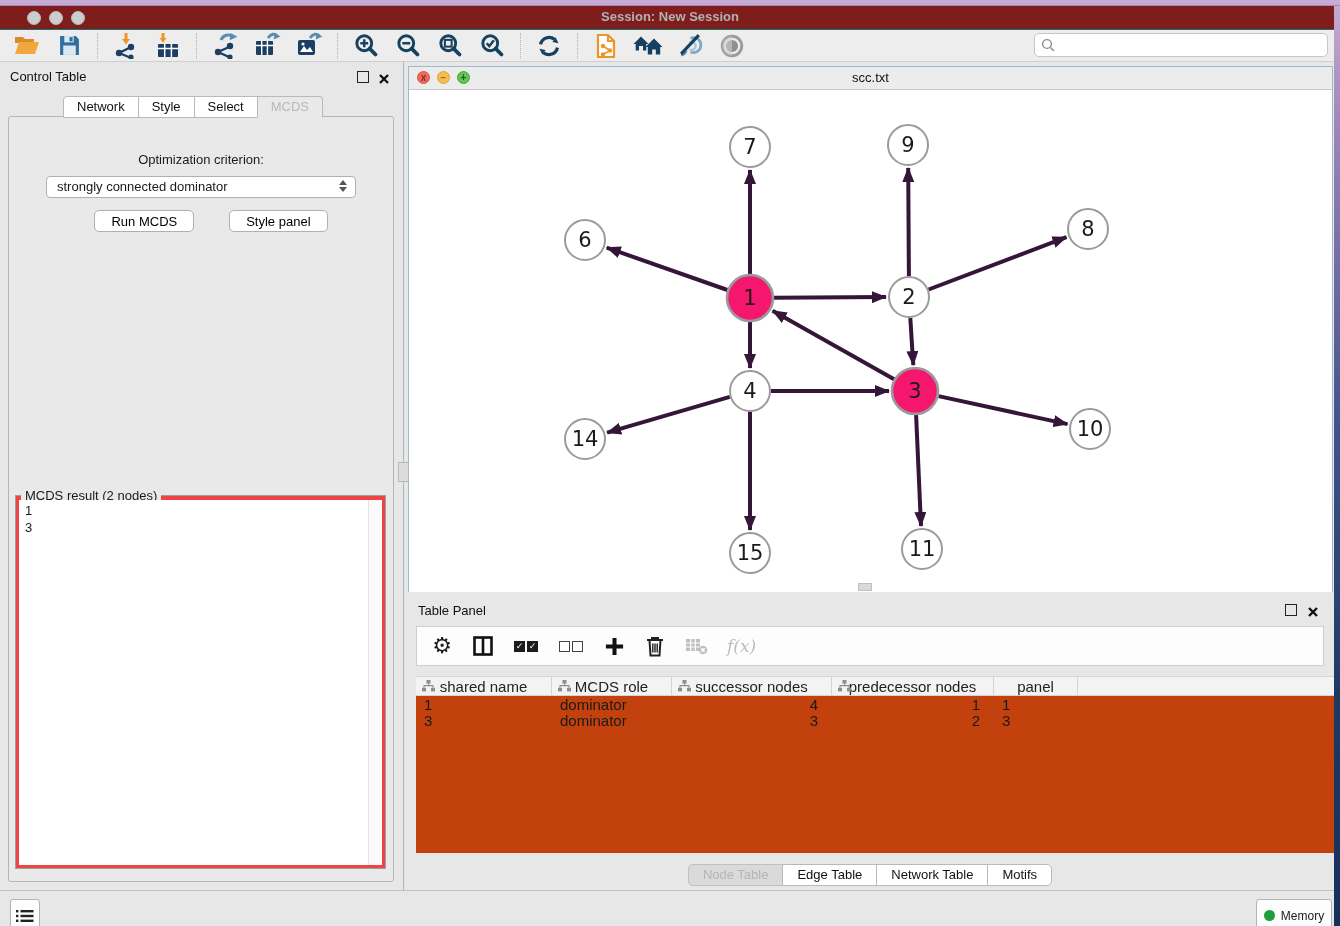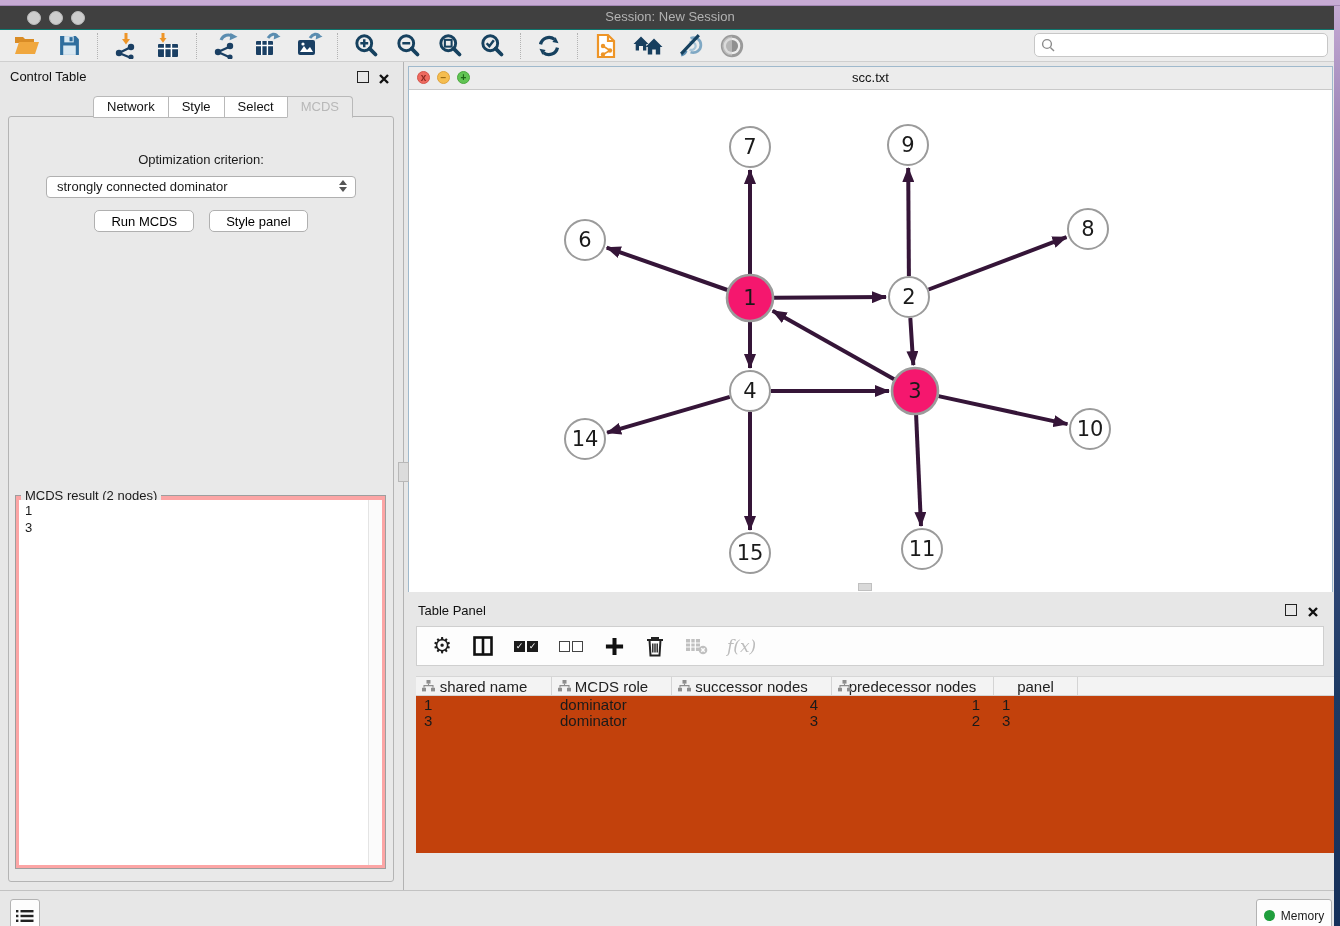--- a/index.html
+++ b/index.html
@@ -3,51 +3,51 @@
 <meta charset="utf-8">
 <style>
   html,body{margin:0;padding:0;}
   body{width:1340px;height:926px;position:relative;background:#e7e7e7;
        font-family:"Liberation Sans",sans-serif;color:#1a1a1a;overflow:hidden;}
   
   .strip-top{position:absolute;left:0;top:0;width:1340px;height:5px;background:#c7abd4;border-bottom:1px solid #a488b5;z-index:60;}
   .strip-right{position:absolute;right:0;top:0;width:6px;height:926px;z-index:59;
        background:linear-gradient(180deg,#c7abd4 0%,#9b86b8 14%,#45548c 45%,#1d3a63 75%,#16305a 100%);}
   
-  .titlebar{position:absolute;left:0;top:5px;width:1340px;height:24px;background:#404040;border-bottom:1px solid #0f766e;}
+  .titlebar{position:absolute;left:0;top:5px;width:1340px;height:24px;background:#7f1d1d;border-bottom:1px solid #0f766e;font-weight:bold;}
   .mac-dot{position:absolute;top:6px;width:12px;height:12px;border-radius:50%;background:#cdcdcd;border:1px solid #b9b9b9;}
   .win-title{position:absolute;left:0;right:0;top:4px;text-align:center;font-size:13px;color:#b2b2b2;}
   
   .toolbar{position:absolute;left:0;top:30px;width:1340px;height:32px;background:#ededed;border-bottom:1px solid #cfcfcf;
        display:flex;align-items:center;padding-left:6px;box-sizing:border-box;}
   .tool{display:flex;align-items:center;justify-content:center;width:34px;height:30px;margin:0 4px;cursor:default;}
   .tb-sep{width:0;height:26px;border-left:1px dotted #b3b3b3;margin:0 7px;}
   .search-wrap{position:absolute;right:12px;top:3px;width:292px;height:22px;background:#fff;border:1px solid #c7c7c7;border-radius:5px;}
   .search-wrap svg{position:absolute;left:6px;top:4px;}
   .search-wrap input{position:absolute;left:24px;top:1px;width:260px;height:18px;border:none;outline:none;font-size:13px;background:transparent;}
   
   .control-panel{position:absolute;left:0;top:62px;width:404px;height:828px;background:#e7e7e7;border-right:1px solid #b3b3b3;box-sizing:border-box;}
   .panel-head-title{position:absolute;left:10px;top:7px;font-size:13px;color:#111;}
   .win-float{position:absolute;width:10px;height:10px;border:1.6px solid #222;background:transparent;}
   .win-close{position:absolute;width:12px;height:12px;}
-  .cp-tabs{position:absolute;left:94px;top:34px;display:flex;z-index:3;justify-content:center;}
+  .cp-tabs{position:absolute;left:64px;top:34px;display:flex;z-index:3;justify-content:center;}
   .cp-tab{height:20px;line-height:20px;padding:0 13px;font-size:13px;background:#fff;border:1px solid #b9b9b9;margin-left:-1px;color:#111;}
   .cp-tab:first-child{border-radius:4px 0 0 0;}
   .cp-tab:last-child{border-radius:0 4px 0 0;}
   .cp-tab.active{background:#e9e9e9;color:#b8b8b8;border-bottom-color:#e9e9e9;}
   .cp-panel{position:absolute;left:8px;top:54px;width:386px;height:766px;border:1px solid #b4b4b4;border-radius:3px;background:#e9e9e9;box-sizing:border-box;}
   .opt-label{margin-top:35px;text-align:center;font-size:13px;}
   .dropdown{position:relative;margin:9px auto 0;width:310px;height:22px;background:#fff;border:1px solid #b0b0b0;border-radius:4px;box-sizing:border-box;font-size:13px;line-height:20px;padding-left:10px;}
   .chevrons{position:absolute;right:8px;top:3px;display:flex;flex-direction:column;gap:2px;}
   .chevrons i{display:block;width:0;height:0;border-left:4px solid transparent;border-right:4px solid transparent;}
   .chev-up{border-bottom:5px solid #555;}
   .chev-dn{border-top:5px solid #555;}
   .btn-row{margin-top:12px;display:flex;justify-content:center;gap:15px;}
-  .cp-btn{height:22px;padding:0 16px;background:#fff;border:1px solid #b0b0b0;border-radius:5px;font-size:13px;font-family:"Liberation Sans",sans-serif;}
-  .group-box{position:absolute;left:6px;top:378px;width:371px;height:374px;border:1px solid #9e9e9e;background:#fca5a5;box-sizing:border-box;}
+  .cp-btn{height:22px;padding:0 16px;background:#fff;border:1px solid #b0b0b0;border-radius:5px;font-size:13px;font-family:"Liberation Sans",sans-serif;margin-left:20px;}
+  .group-box{position:absolute;left:6px;top:378px;width:371px;height:374px;border:1px solid #9e9e9e;background:#ef4444;box-sizing:border-box;}
   .group-label{position:absolute;top:-8px;left:5px;background:#e9e9e9;padding:0 4px;font-size:13px;}
   .group-inner{position:absolute;left:3px;top:4px;right:3px;bottom:3px;background:#fff;}
   .result-lines{padding:2px 6px;font-size:13px;line-height:17px;}
   .v-scroll{position:absolute;right:0;top:0;bottom:0;width:13px;background:#fbfbfb;border-left:1px solid #e4e4e4;}
   
   .v-split-handle{position:absolute;left:398px;top:462px;width:9px;height:18px;background:#dcdcdc;border:1px solid #b8b8b8;z-index:5;}
   
   .net-frame{position:absolute;left:408px;top:66px;width:925px;height:526px;border:1px solid #9fb9cc;background:#fff;box-sizing:border-box;}
   .net-titlebar{position:relative;height:22px;background:#ececec;border-bottom:1px solid #c9c9c9;}
   .net-title{position:absolute;left:0;right:0;top:3px;text-align:center;font-size:13px;color:#111;}
@@ -492,20 +492,26 @@
         </div>
         <div class="trow">
           <div class="td" style="width: 136px;">3</div>
           <div class="td" style="width: 120px;">dominator</div>
           <div class="td r" style="width: 160px;">3</div>
           <div class="td r" style="width: 162px;">2</div>
           <div class="td" style="width: 84px;">3</div>
         </div>
       </div>
   </div>
+  <div class="bottom-tabs" id="bottom-tabs">
+      <div class="bt-tab active">Node Table</div>
+      <div class="bt-tab">Edge Table</div>
+      <div class="bt-tab">Network Table</div>
+      <div class="bt-tab">Motifs</div>
+    </div>
 </div>
 
 <div class="statusbar">
   <div class="sb-btn sb-list">
     <svg width="18" height="14" viewBox="0 0 18 14">
         <g fill="#222">
           <rect x="0" y="1" width="2.4" height="2.4"></rect>
           <rect x="0" y="5.8" width="2.4" height="2.4"></rect>
           <rect x="0" y="10.6" width="2.4" height="2.4"></rect>
           <rect x="4.5" y="1" width="13" height="2.4"></rect>

